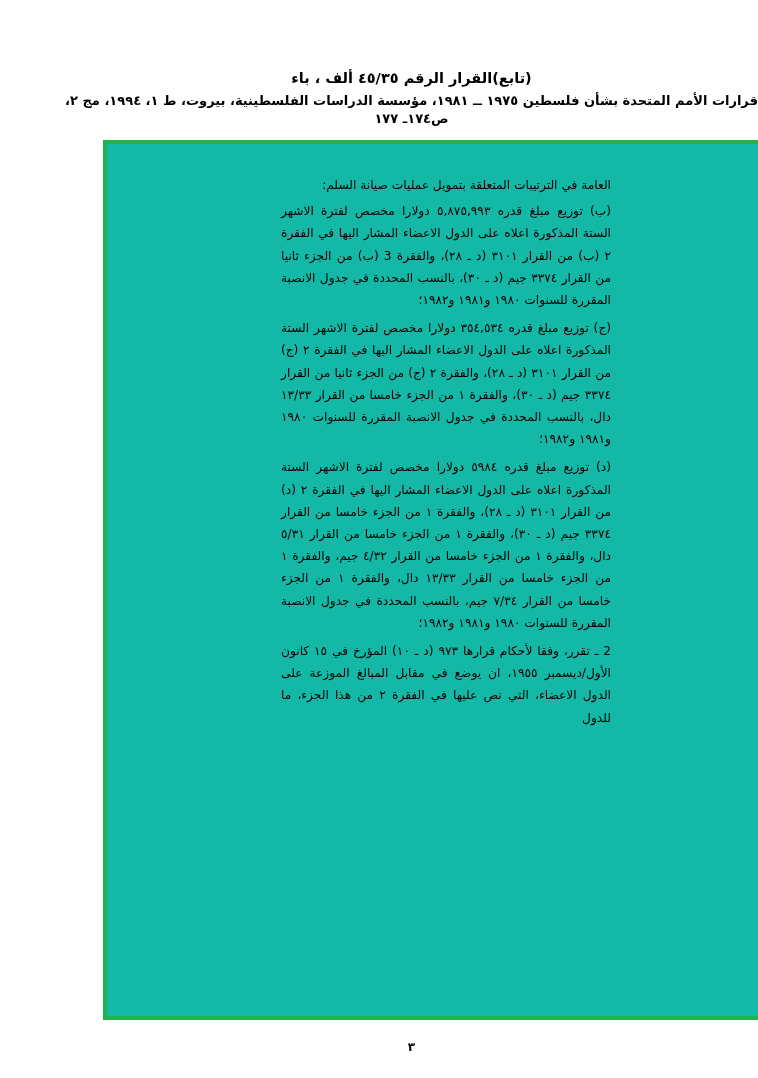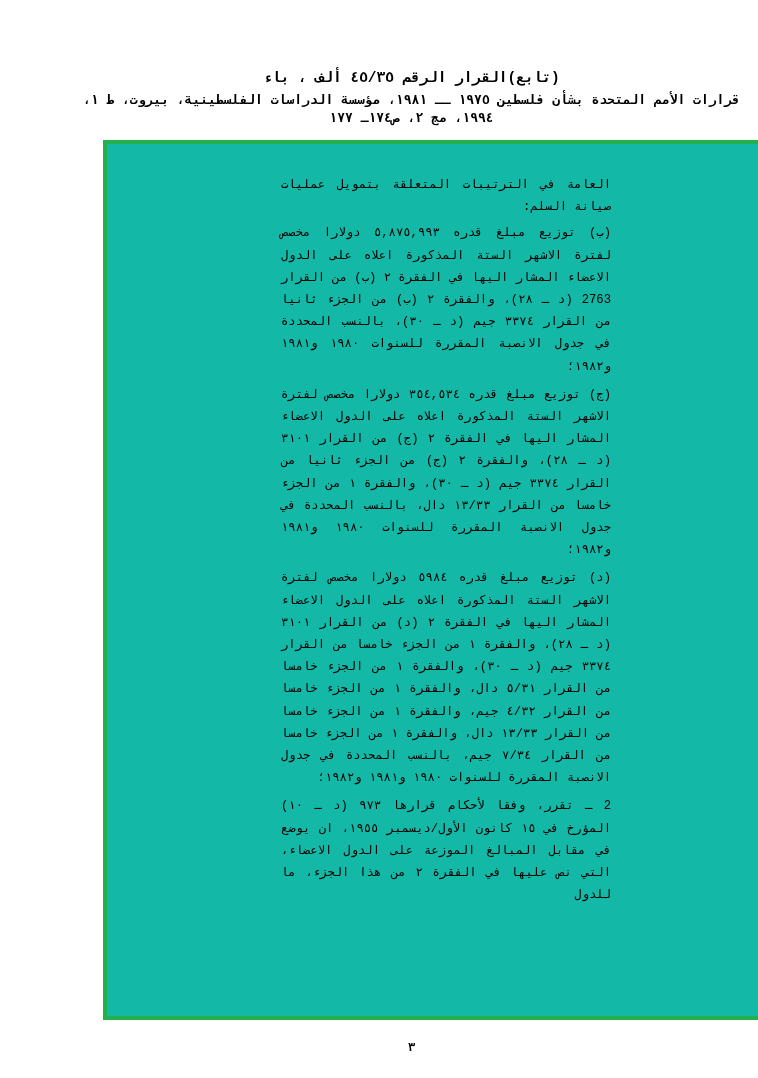--- a/index.html
+++ b/index.html
@@ -13,21 +13,20 @@
     font-family: "DejaVu Sans", "Liberation Sans", sans-serif;
     color: #000000;
     position: relative;
     overflow: hidden;
   }
   .page {
     width: 693px;
     height: 1078px;
     position: relative;
     box-sizing: border-box;
-    font-family: Liberation Mono, monospace;
   }
   .header {
     text-align: center;
     padding-top: 68px;
   }
   .doc-title {
     font-size: 14.5px;
     font-weight: bold;
     letter-spacing: 0px;
     direction: rtl;
@@ -87,21 +86,21 @@
 <div class="page">
 
   <div class="header">
     <div class="doc-title">(تابع)القرار الرقم ٤٥/٣٥ ألف ، باء</div>
     <div class="doc-source">قرارات الأمم المتحدة بشأن فلسطين ١٩٧٥ ــ ١٩٨١، مؤسسة الدراسات الفلسطينية، بيروت، ط ١، ١٩٩٤، مج ٢، ص١٧٤ـ ١٧٧</div>
   </div>
 
   <div class="frame">
     <div class="body-text">
       <p class="para first">العامة في الترتيبات المتعلقة بتمويل عمليات صيانة السلم:</p>
-      <p class="para">(ب) توزيع مبلغ قدره ٥,٨٧٥,٩٩٣ دولارا مخصص لفترة الاشهر الستة المذكورة اعلاه على الدول الاعضاء المشار اليها في الفقرة ٢ (ب) من القرار 2763 (د ـ ٢٨)، والفقرة ٢ (ب) من الجزء ثانيا من القرار ٣٣٧٤ جيم (د ـ ٣٠)، بالنسب المحددة في جدول الانصبة المقررة للسنوات ١٩٨٠ و١٩٨١ و١٩٨٢؛</p>
+      <p class="para">(ب) توزيع مبلغ قدره ٥,٨٧٥,٩٩٣ دولارا مخصص لفترة الاشهر الستة المذكورة اعلاه على الدول الاعضاء المشار اليها في الفقرة ٢ (ب) من القرار ٣١٠١ (د ـ ٢٨)، والفقرة 3 (ب) من الجزء ثانيا من القرار ٣٣٧٤ جيم (د ـ ٣٠)، بالنسب المحددة في جدول الانصبة المقررة للسنوات ١٩٨٠ و١٩٨١ و١٩٨٢؛</p>
       <p class="para">(ج) توزيع مبلغ قدره ٣٥٤,٥٣٤ دولارا مخصص لفترة الاشهر الستة المذكورة اعلاه على الدول الاعضاء المشار اليها في الفقرة ٢ (ج) من القرار ٣١٠١ (د ـ ٢٨)، والفقرة ٢ (ج) من الجزء ثانيا من القرار ٣٣٧٤ جيم (د ـ ٣٠)، والفقرة ١ من الجزء خامسا من القرار ١٣/٣٣ دال، بالنسب المحددة في جدول الانصبة المقررة للسنوات ١٩٨٠ و١٩٨١ و١٩٨٢؛</p>
       <p class="para">(د) توزيع مبلغ قدره ٥٩٨٤ دولارا مخصص لفترة الاشهر الستة المذكورة اعلاه على الدول الاعضاء المشار اليها في الفقرة ٢ (د) من القرار ٣١٠١ (د ـ ٢٨)، والفقرة ١ من الجزء خامسا من القرار ٣٣٧٤ جيم (د ـ ٣٠)، والفقرة ١ من الجزء خامسا من القرار ٥/٣١ دال، والفقرة ١ من الجزء خامسا من القرار ٤/٣٢ جيم، والفقرة ١ من الجزء خامسا من القرار ١٣/٣٣ دال، والفقرة ١ من الجزء خامسا من القرار ٧/٣٤ جيم، بالنسب المحددة في جدول الانصبة المقررة للسنوات ١٩٨٠ و١٩٨١ و١٩٨٢؛</p>
       <p class="para">2 ـ تقرر، وفقا لأحكام قرارها ٩٧٣ (د ـ ١٠) المؤرخ في ١٥ كانون الأول/ديسمبر ١٩٥٥، ان يوضع في مقابل المبالغ الموزعة على الدول الاعضاء، التي نص عليها في الفقرة ٢ من هذا الجزء، ما للدول</p>
     </div>
   </div>
 
   <div class="footer">٣</div>
 
 </div>
 

